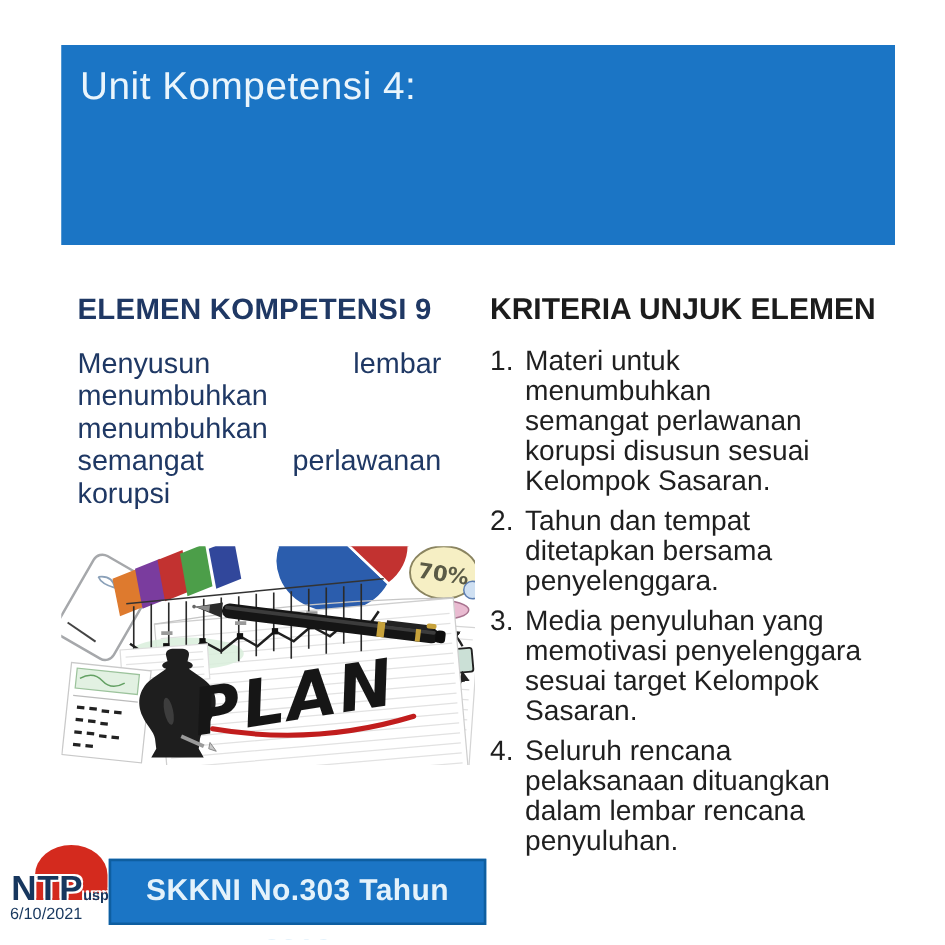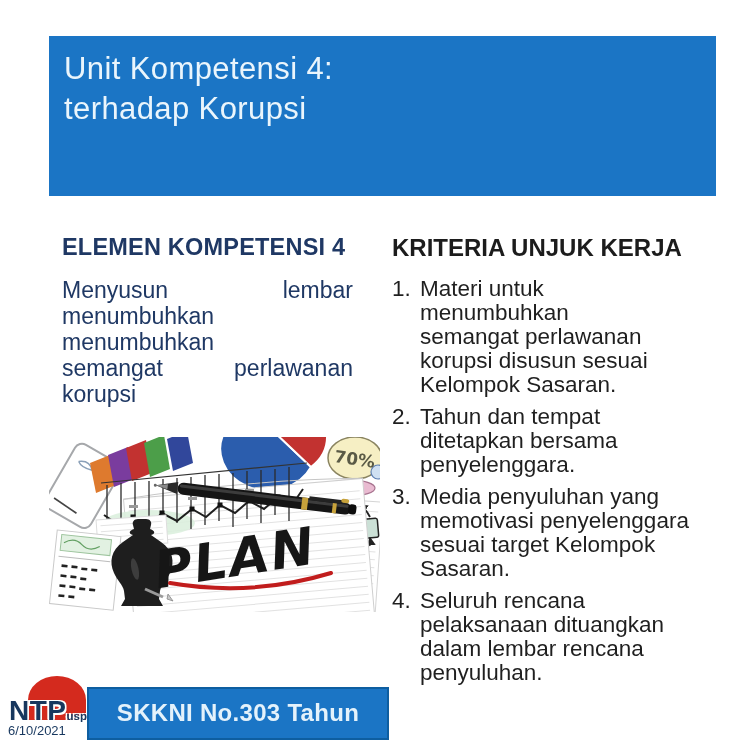--- a/index.html
+++ b/index.html
@@ -57,33 +57,32 @@
     text-align:center; line-height:48px;
   }
 </style>
 </head>
 <body>
 
 <div class="slide">
 
   <div class="header">
     <div>Unit Kompetensi 4:</div>
-    <div>terhadap Korupsi</div>
-  </div>
-
-  <div class="elemen-heading">ELEMEN KOMPETENSI 4</div>
+  </div>
+
+  <div class="elemen-heading">ELEMEN KOMPETENSI 9</div>
   <div class="elemen-body">
     <div>Menyusun lembar</div>
     <div>menumbuhkan</div>
     <div>menumbuhkan</div>
     <div>semangat perlawanan</div>
     <div>korupsi</div>
   </div>
 
-  <div class="kuk-heading">KRITERIA UNJUK KERJA</div>
+  <div class="kuk-heading">KRITERIA UNJUK ELEMEN</div>
   <div class="kuk-list">
     <div class="kuk-item">
       <span class="kuk-num">1.</span>
       <span class="kuk-text">Materi untuk
 menumbuhkan
 semangat perlawanan
 korupsi disusun sesuai
 Kelompok Sasaran.</span>
     </div>
     <div class="kuk-item">

